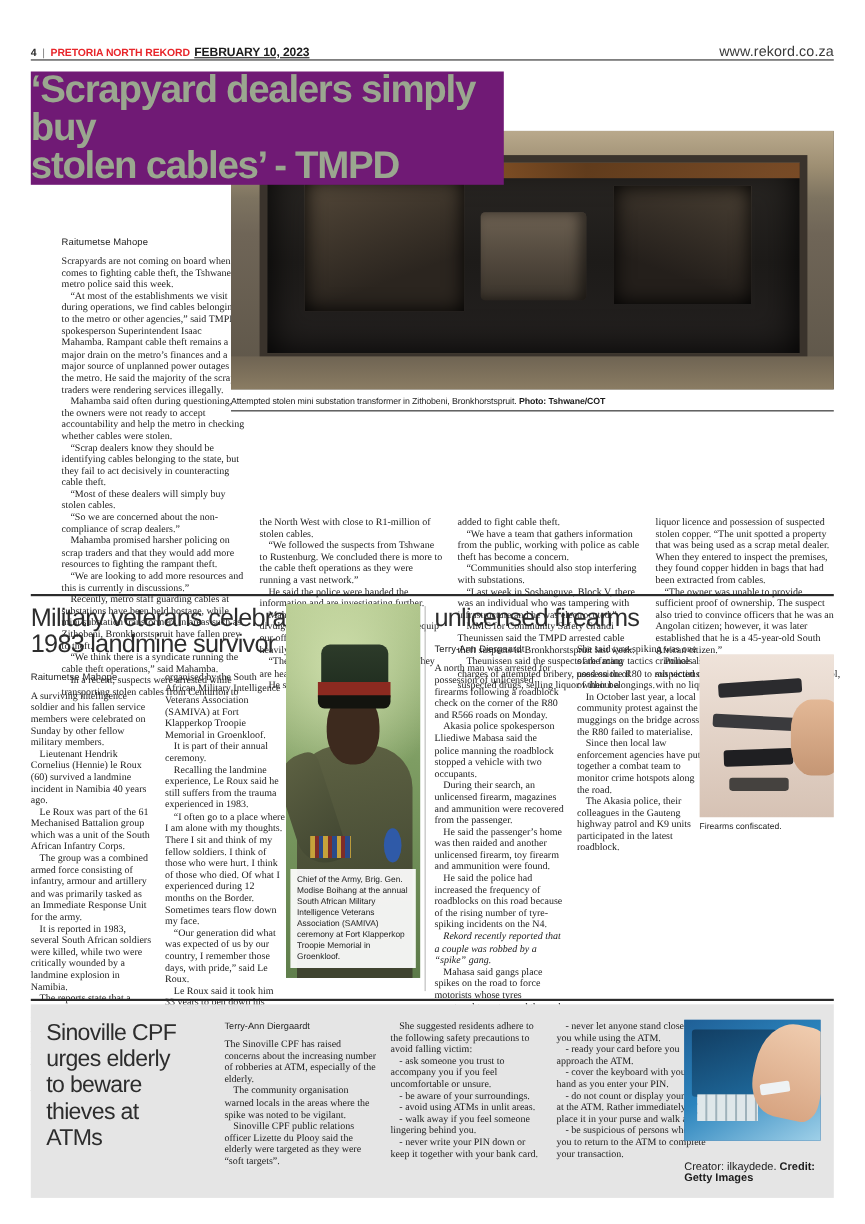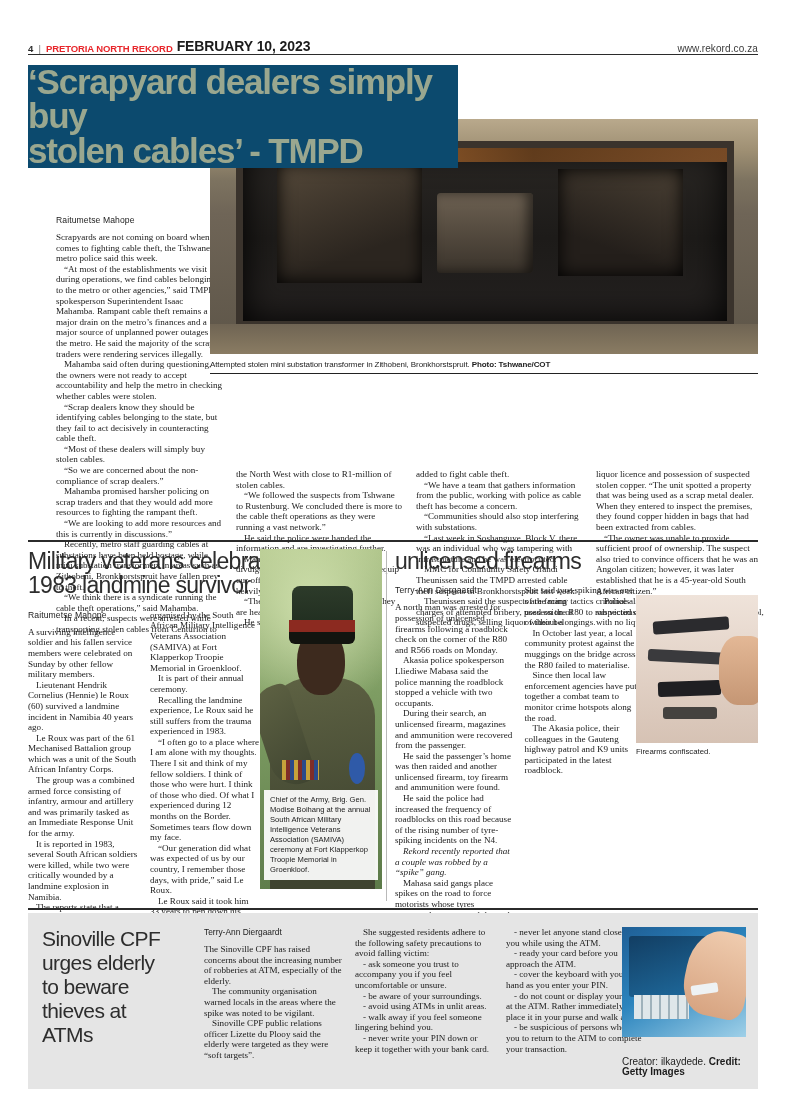--- a/index.html
+++ b/index.html
@@ -18,36 +18,36 @@
     position:relative;
     display:flex;align-items:flex-end;
     padding-top:22px;
     height:32px;
     border-bottom:1.6px solid #2b2b2b;
     font-family:"Liberation Sans", sans-serif;
   }
   .mh-folio{font-size:9.5px;font-weight:700;color:#2b2b2b;letter-spacing:.2px;}
   .mh-sep{font-size:9.5px;color:#7a7a7a;margin:0 5px;}
   .mh-pub{font-size:9.5px;font-weight:700;color:#e8262b;letter-spacing:-.1px;}
-  .mh-date{font-size:14px;font-weight:700;color:#1c1c1c;margin-left:4px;letter-spacing:-.1px;}
-  .mh-url{margin-left:auto;font-size:10px;color:#3a3a3a;letter-spacing:.1px;}
+  .mh-date{font-size:11px;font-weight:700;color:#1c1c1c;margin-left:4px;letter-spacing:-.1px;text-decoration:underline;}
+  .mh-url{margin-left:auto;font-size:13px;color:#3a3a3a;letter-spacing:.1px;}
 
   
   .lead-wrap{position:relative;margin-top:10px;}
   .lead-head{
     font-family:"Liberation Sans", sans-serif;
     font-weight:700;
     font-size:35px;
     line-height:0.98;
     letter-spacing:-1.2px;
     color:#9aa78f;
     margin:0;
     width:430px;
     position:relative;z-index:3;
-    background:#0c4a6e;
+    background:#701a75;
   }
   .lead-head span{display:block;}
 
   
   .hero{
     position:absolute;
     left:182px;top:54px;
     width:548px;height:235px;
     z-index:1;
     overflow:hidden;

